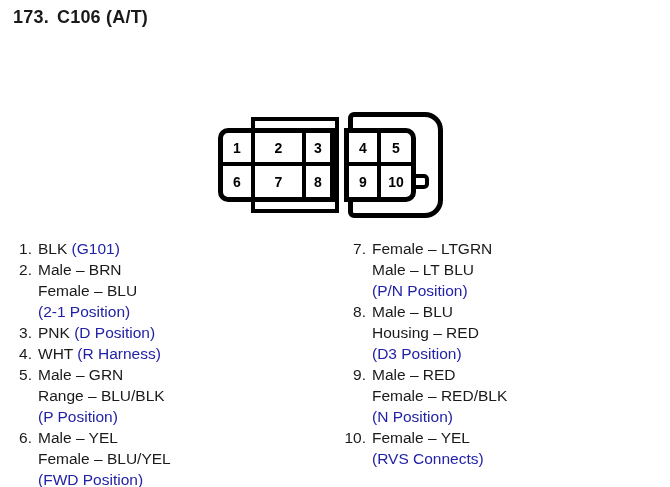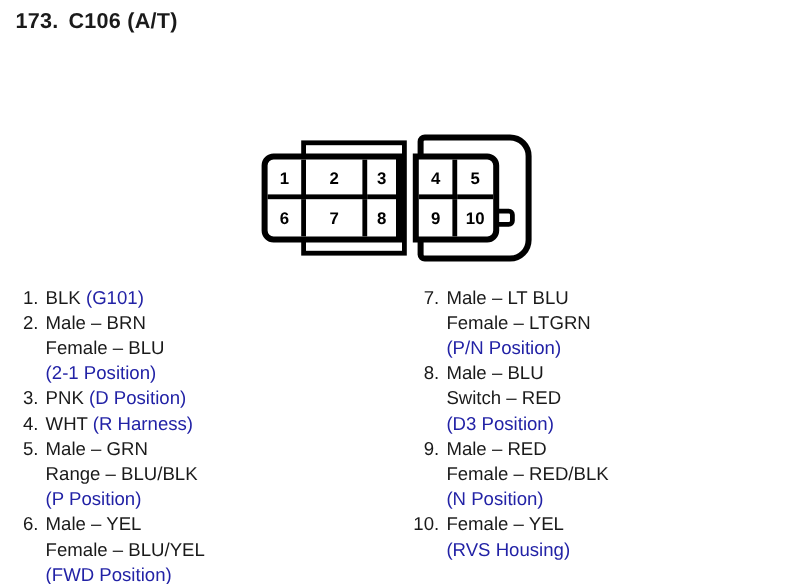--- a/index.html
+++ b/index.html
@@ -120,43 +120,43 @@
         <div class="line"><span>Female – BLU/YEL</span></div>
         <div class="line"><span class="blue">(FWD Position)</span></div>
       </div>
     </li>
   </ul>
 
   <ul class="pin-col right">
     <li class="pin-item">
       <span class="pin-num">7.</span>
       <div class="pin-lines">
+        <div class="line"><span>Female – LTGRN</span></div>
         <div class="line"><span>Male – LT BLU</span></div>
-        <div class="line"><span>Female – LTGRN</span></div>
         <div class="line"><span class="blue">(P/N Position)</span></div>
       </div>
     </li>
     <li class="pin-item">
       <span class="pin-num">8.</span>
       <div class="pin-lines">
         <div class="line"><span>Male – BLU</span></div>
-        <div class="line"><span>Switch – RED</span></div>
+        <div class="line"><span>Housing – RED</span></div>
         <div class="line"><span class="blue">(D3 Position)</span></div>
       </div>
     </li>
     <li class="pin-item">
       <span class="pin-num">9.</span>
       <div class="pin-lines">
         <div class="line"><span>Male – RED</span></div>
         <div class="line"><span>Female – RED/BLK</span></div>
         <div class="line"><span class="blue">(N Position)</span></div>
       </div>
     </li>
     <li class="pin-item">
       <span class="pin-num">10.</span>
       <div class="pin-lines">
         <div class="line"><span>Female – YEL</span></div>
-        <div class="line"><span class="blue">(RVS Housing)</span></div>
+        <div class="line"><span class="blue">(RVS Connects)</span></div>
       </div>
     </li>
   </ul>
 
 </div>
 
 </body></html>

